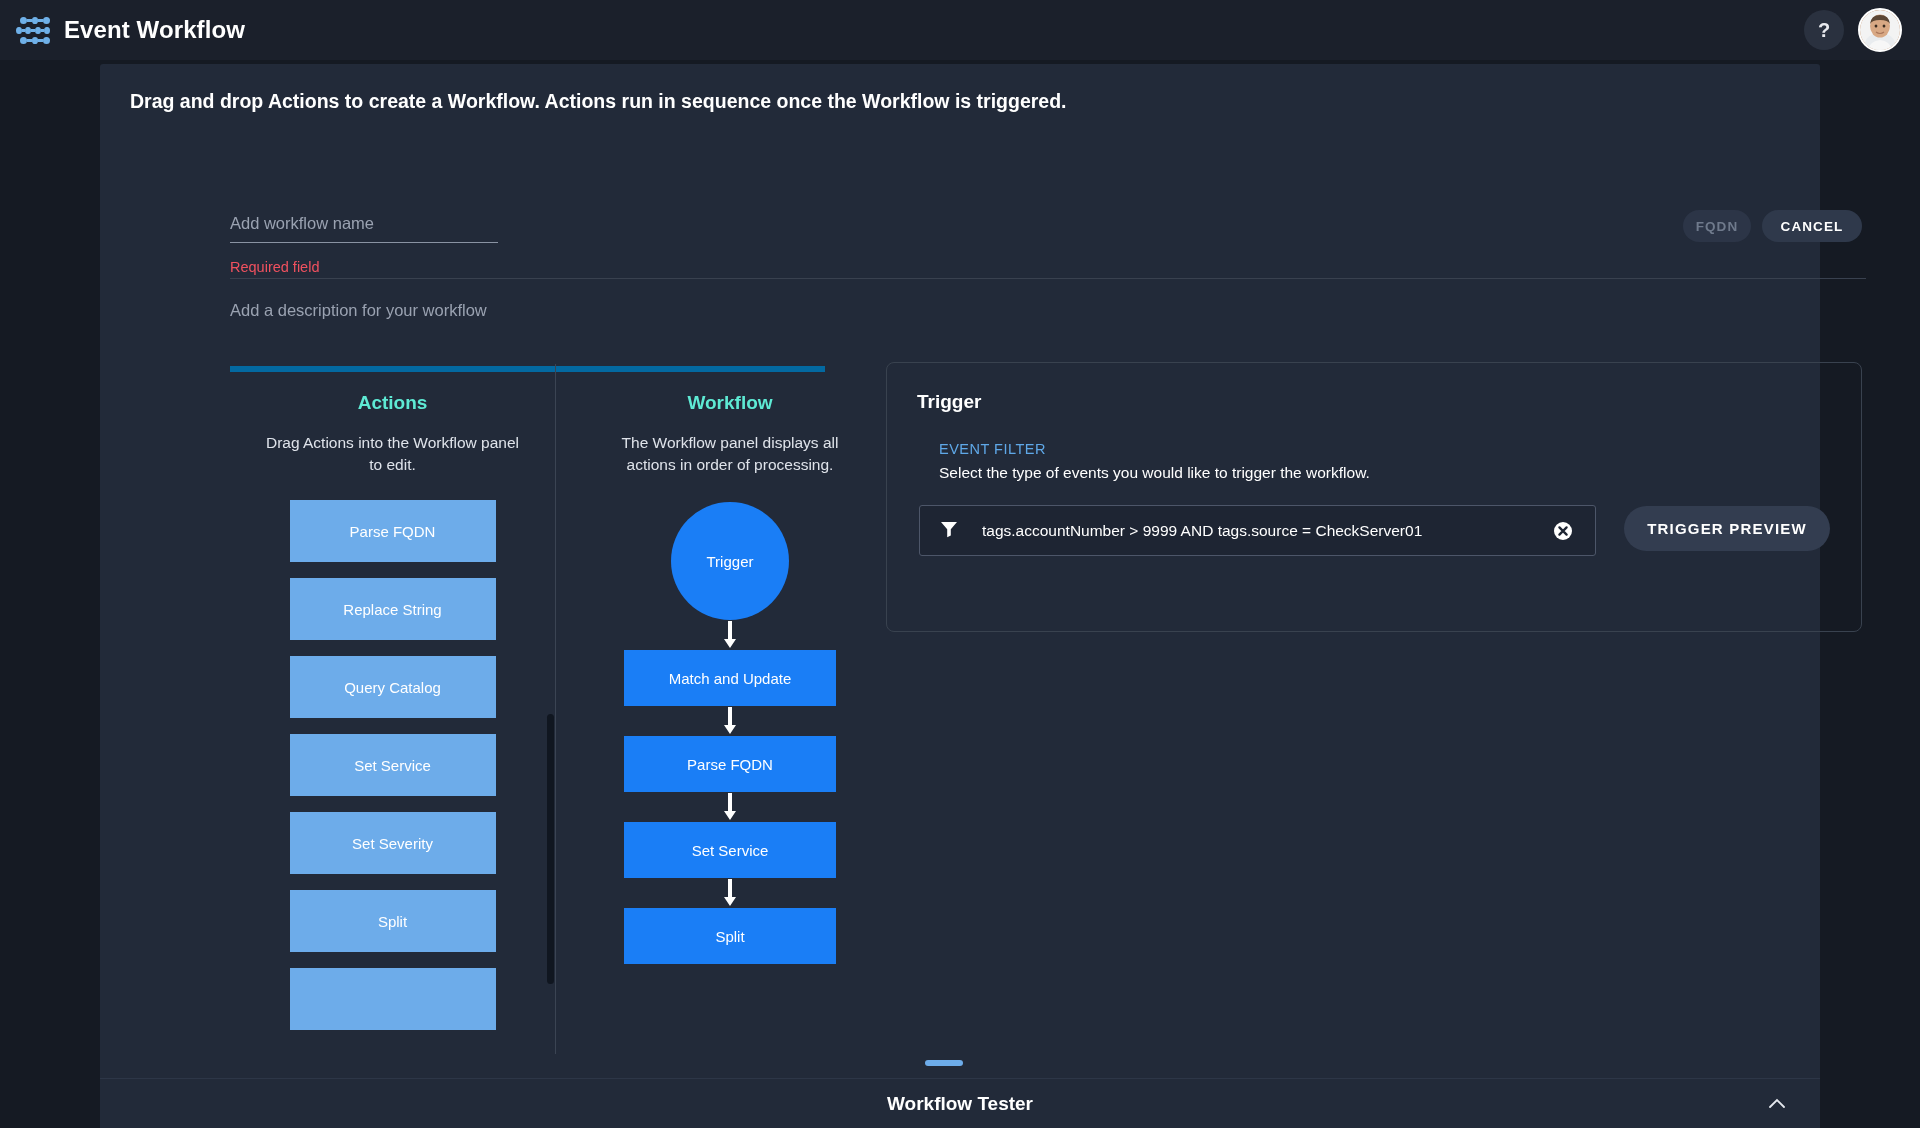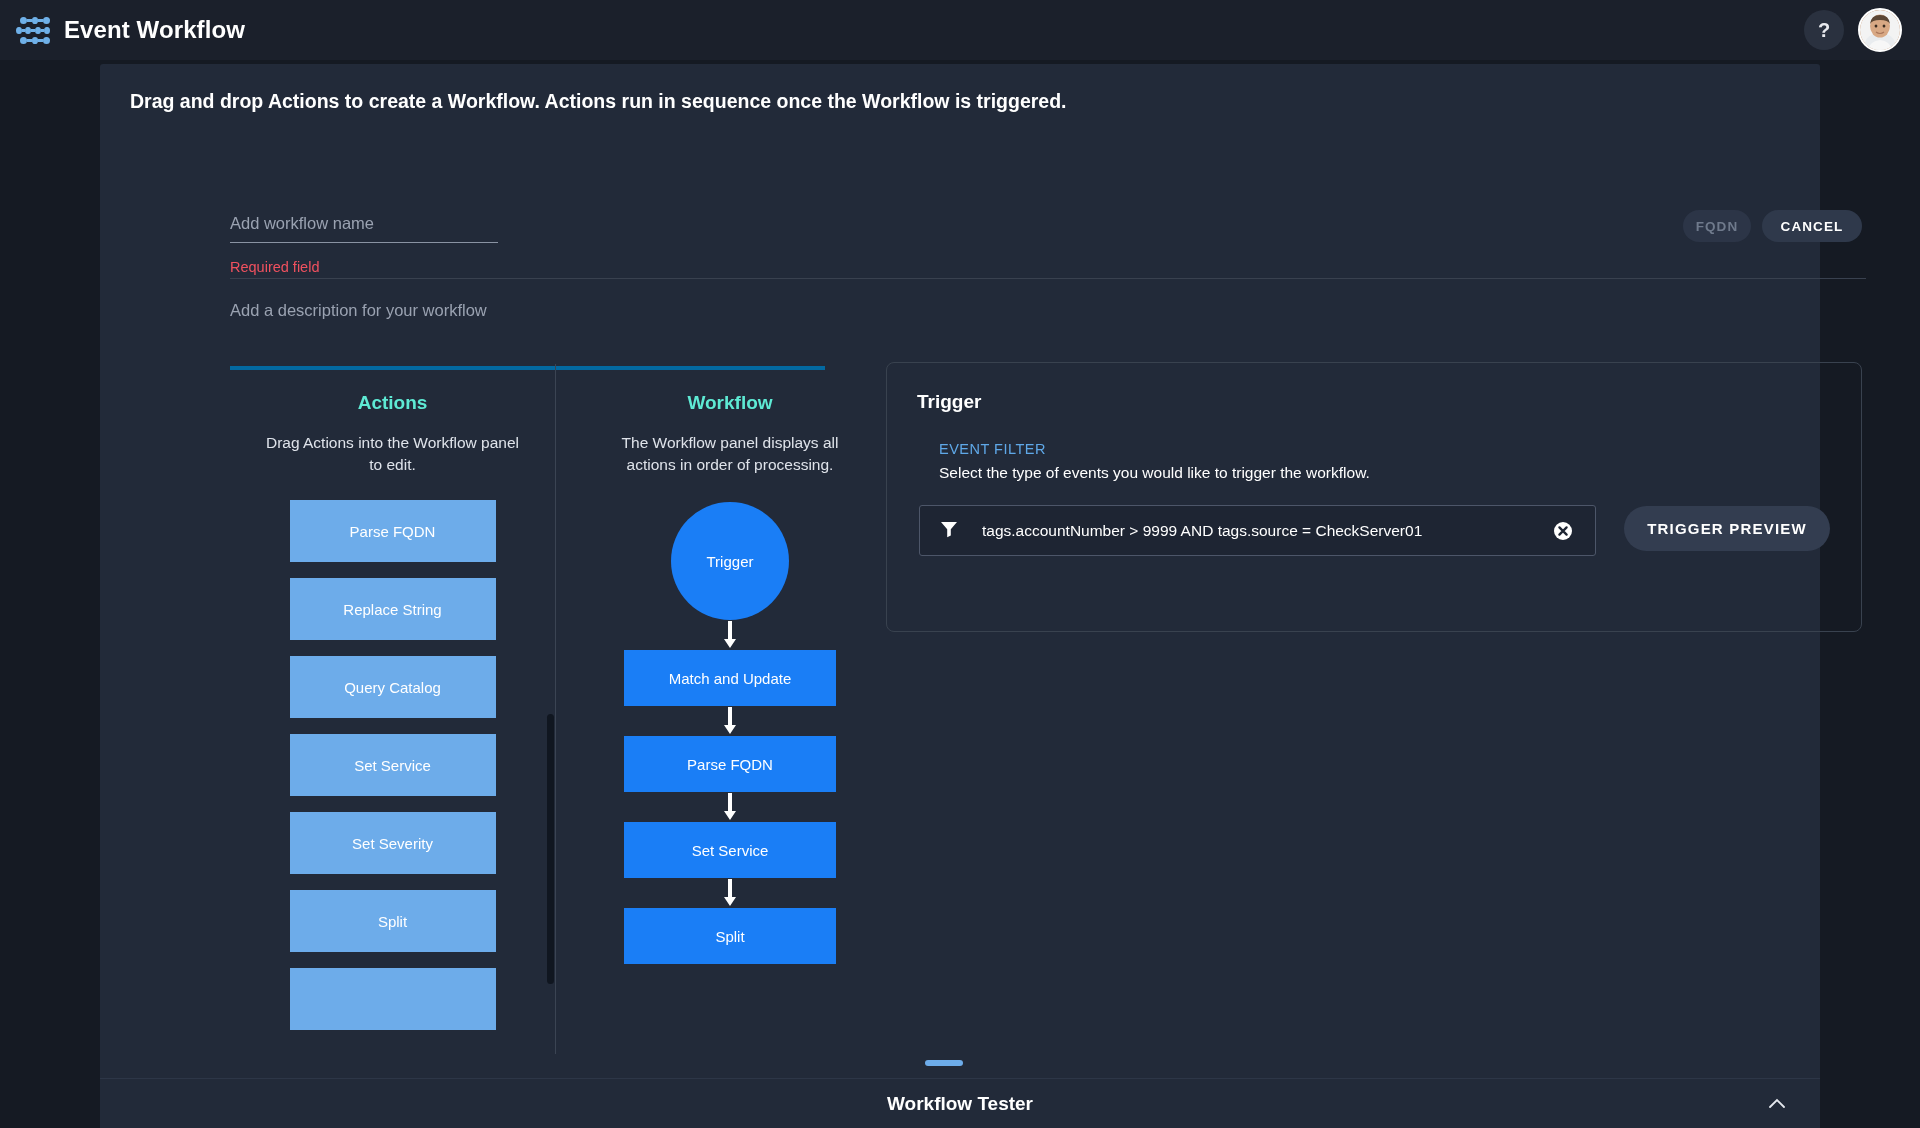--- a/index.html
+++ b/index.html
@@ -148,21 +148,21 @@
   .desc-field {
     position: absolute;
     left: 130px;
     top: 237px;
     width: 595px;
   }
   .desc-input {
     width: 100%;
     background: transparent;
     border: none;
-    border-bottom: 4px solid #0369a1;
+    border-bottom: 6px solid #0369a1;
     color: #ffffff;
     font-family: "Liberation Sans", sans-serif;
     font-size: 16.5px;
     padding: 0 0 46px 0;
     outline: none;
   }
   .desc-input::placeholder { color: #9aa2b1; }
 
   
   .pill {

